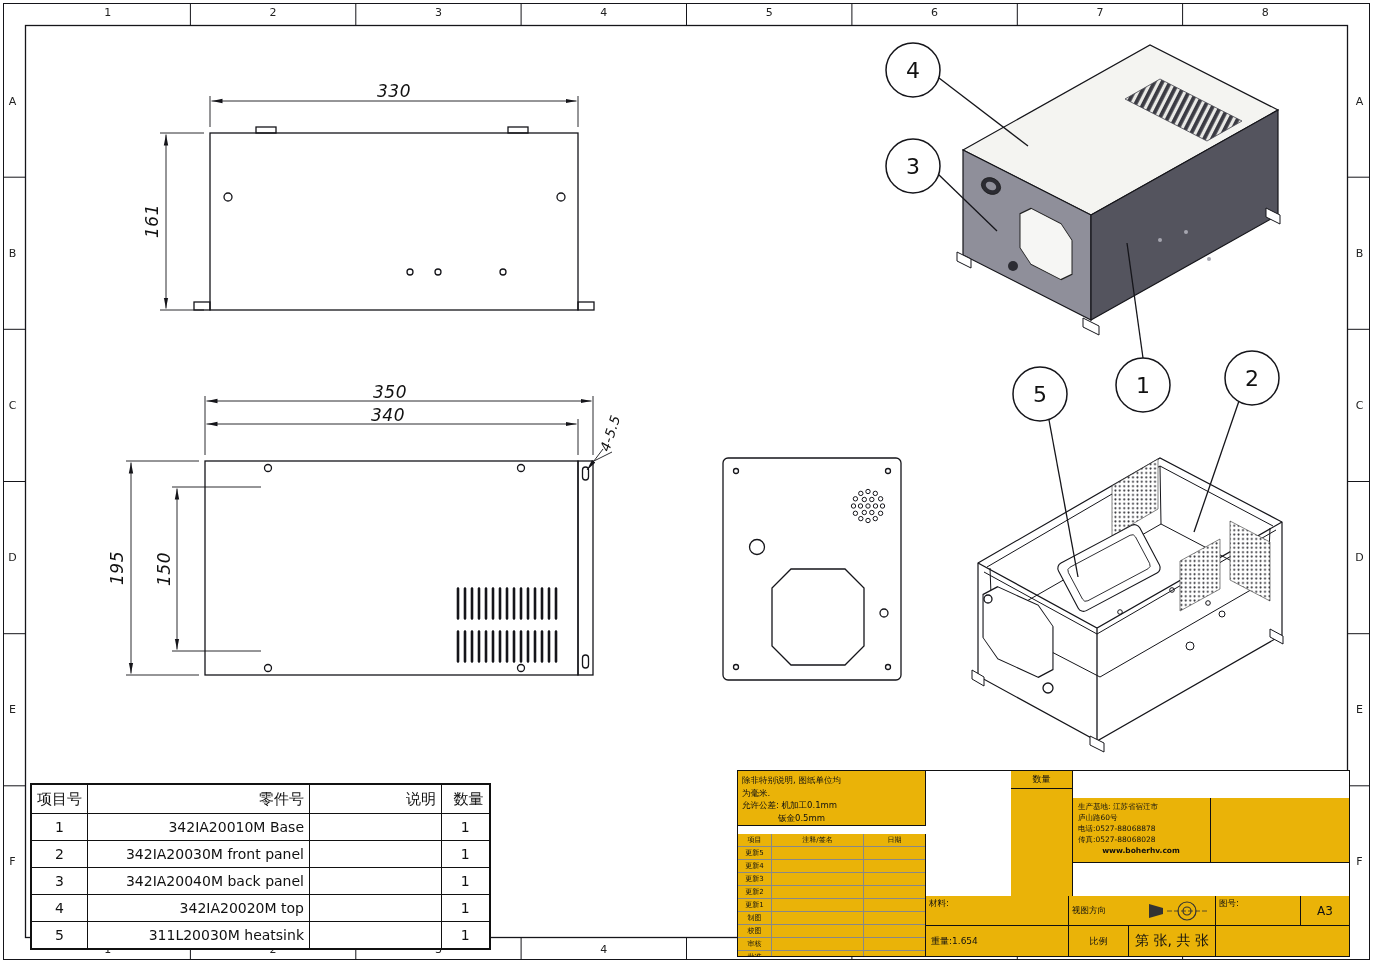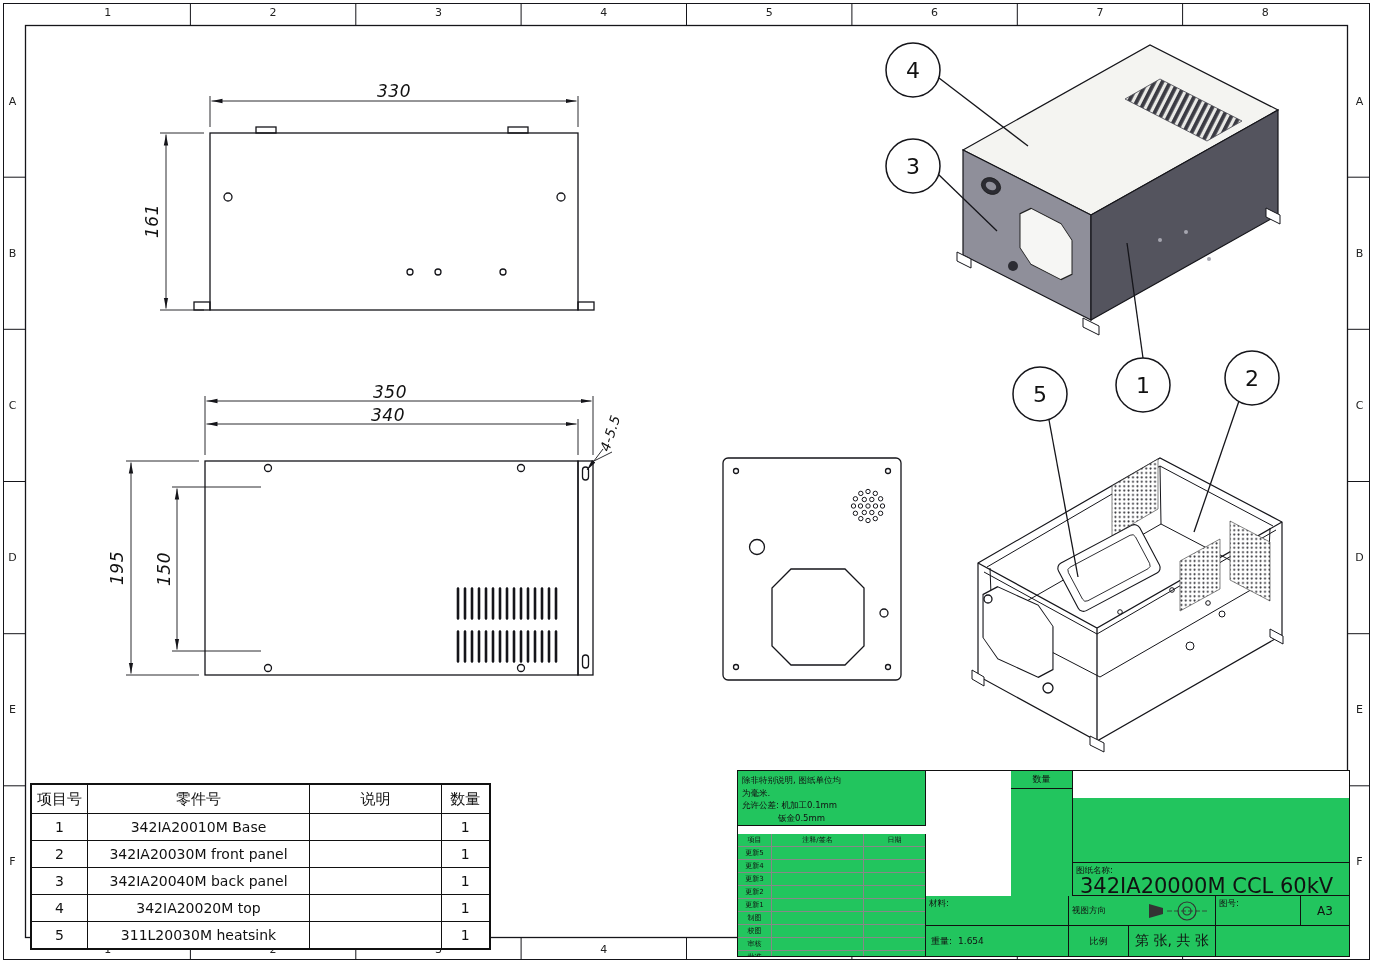--- a/index.html
+++ b/index.html
@@ -20,43 +20,43 @@
   
   .s{fill:none;stroke:#15151a;stroke-width:1.3}
   .thin{stroke-width:1}
   .d{fill:none;stroke:#15151a;stroke-width:.9}
   .vents{stroke:#15151a;stroke-width:2.6;stroke-linecap:round;fill:none}
   .g2{fill:none;stroke:#15151a;stroke-width:1}
   .bl line{stroke:#15151a;stroke-width:1.3}
   .bl circle{fill:#fff;stroke:#15151a;stroke-width:1.5}
   
   .bom{position:absolute;left:30px;top:783px;z-index:3;background:#fff;border-collapse:collapse;table-layout:fixed;border:2px solid #111}
-  .bom th,.bom td{border:1px solid #111;height:26px;padding:0 5px;font-size:14px;font-weight:400;overflow:hidden;white-space:nowrap;text-align:center}
+  .bom th,.bom td{border:1px solid #111;height:26px;padding:0 5px;font-size:14px;font-weight:400;overflow:hidden;white-space:nowrap;text-align:right}
   .bom thead th{height:28px;font-size:15px;}
   .bom .c{text-align:center}
   
   #tb{position:absolute;left:737px;top:770px;width:611px;height:185px;border:1.5px solid #111;background:#fff;z-index:3;overflow:hidden}
-  .cell{position:absolute;box-sizing:border-box;background:#22c55e}
+  .cell{position:absolute;box-sizing:border-box;background:#eab308}
   .br{border-right:1px solid #111}
   .bb{border-bottom:1px solid #111}
   .note{font-size:8.5px;line-height:12.5px;padding:3px 0 0 4px}
   .note .ind{padding-left:36px}
   .hdrstrip{height:17px;border-bottom:1px solid #111;display:flex;align-items:center;justify-content:center;font-size:9px}
   .rev{display:grid;grid-template-columns:34px 92px 61px;grid-auto-rows:13px;font-size:7px}
   .rc{border-right:1px solid #888;border-bottom:1px solid #888;display:flex;align-items:center;justify-content:center;overflow:hidden;white-space:nowrap}
   .rc:nth-child(3n){border-right:none}
   .company{display:flex;align-items:center;justify-content:center;font-size:15px;font-weight:600;letter-spacing:1px}
   .addr{display:flex;font-size:7.5px;line-height:11px}
   .addr>div{width:50%;padding:3px 2px 0 5px;box-sizing:border-box}
   .acl{border-right:1px solid #111}
   .www{font-weight:700;text-align:center;padding-right:4px}
   .nm{font-size:21px;padding:11px 0 0 7px;white-space:nowrap}
   .lbl{position:absolute;font-size:8.5px;left:3px;top:2px;white-space:nowrap}
   .cen{display:flex;align-items:center;justify-content:center;font-size:9px}
-  .wv{display:flex;align-items:center;gap:6px;padding-left:5px;font-size:9px}
+  .wv{display:flex;align-items:center;padding-left:5px;font-size:9px}
   .a3{font-size:12px}
 </style>
 </head>
 <body>
 
 <div id="sheet">
 
   <svg width="1373" height="963" viewBox="0 0 1373 963">
     <defs>
       <marker id="ar" viewBox="0 0 10 10" refX="10" refY="5" markerWidth="11" markerHeight="11" markerUnits="userSpaceOnUse" orient="auto-start-reverse">
@@ -358,26 +358,29 @@
         <div class="rc"></div>
         <div class="rc"></div>
     </div>
 
     <div class="cell br" style="left:273px;top:0;width:62px;height:125px">
       <div class="hdrstrip">数量</div>
     </div>
 
 
     <div class="cell bb addr" style="left:335px;top:27px;width:276px;height:65px">
-    </div>
-
-    <div class="cell bb" style="left:335px;top:92px;width:276px;height:33px">
-      <div class="lbl">图纸名称:</div>
-      <div class="nm">342IA20000M CCL 60kV</div>
-    </div>
+      <div class="acl">
+        <div>生产基地: 江苏省宿迁市</div>
+        <div>庐山路60号</div>
+        <div>电话:0527-88068878</div>
+        <div>传真:0527-88068028</div>
+        <div class="www">www.boherhv.com</div>
+      </div>
+    </div>
+
 
     <div class="cell br bb" style="left:188px;top:125px;width:143px;height:30px">
       <div class="lbl">材料:</div>
     </div>
     <div class="cell br wv" style="left:188px;top:155px;width:143px;height:30px">
       <span>重量:</span>
       <span>1.654</span>
     </div>
 
     <div class="cell br bb" style="left:331px;top:125px;width:147px;height:30px">

